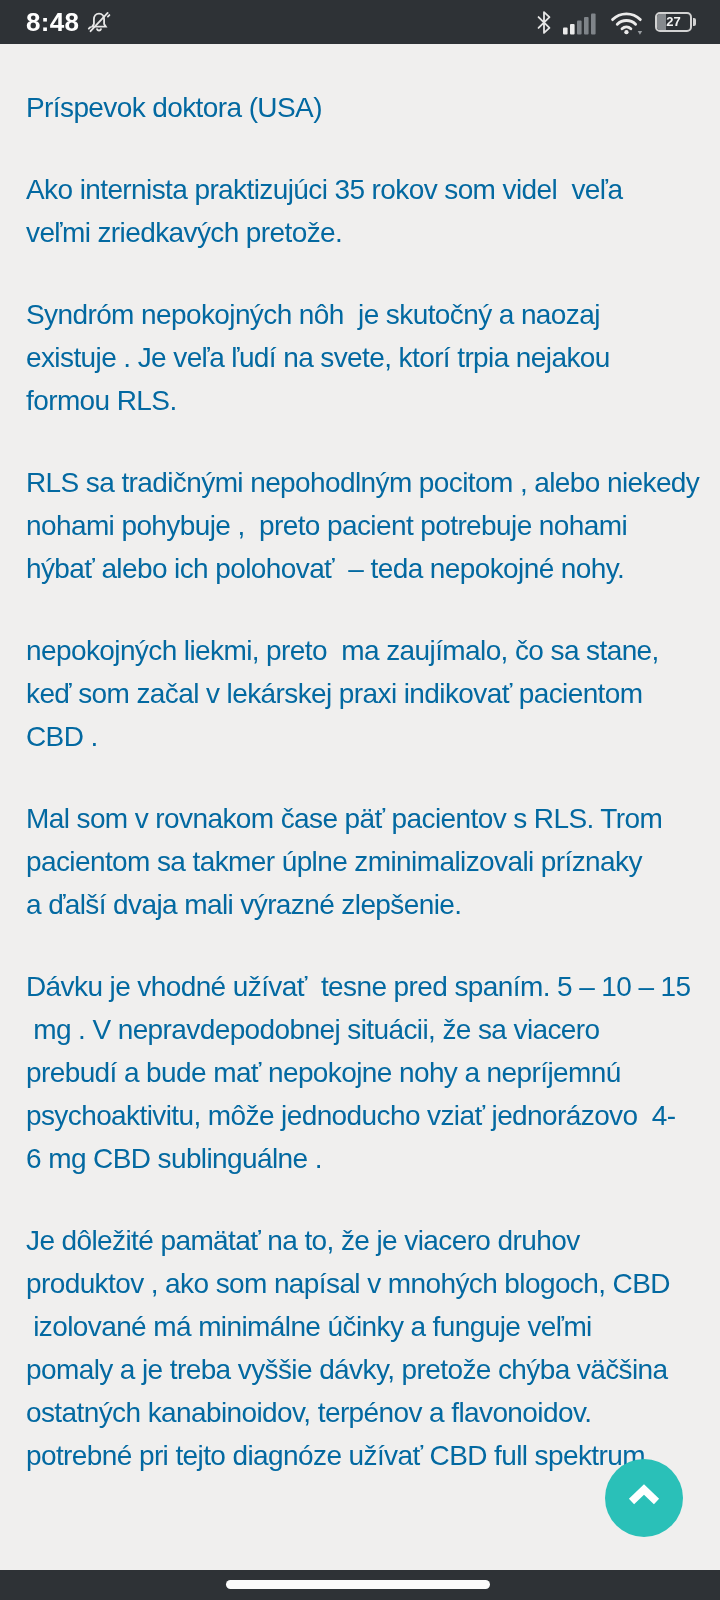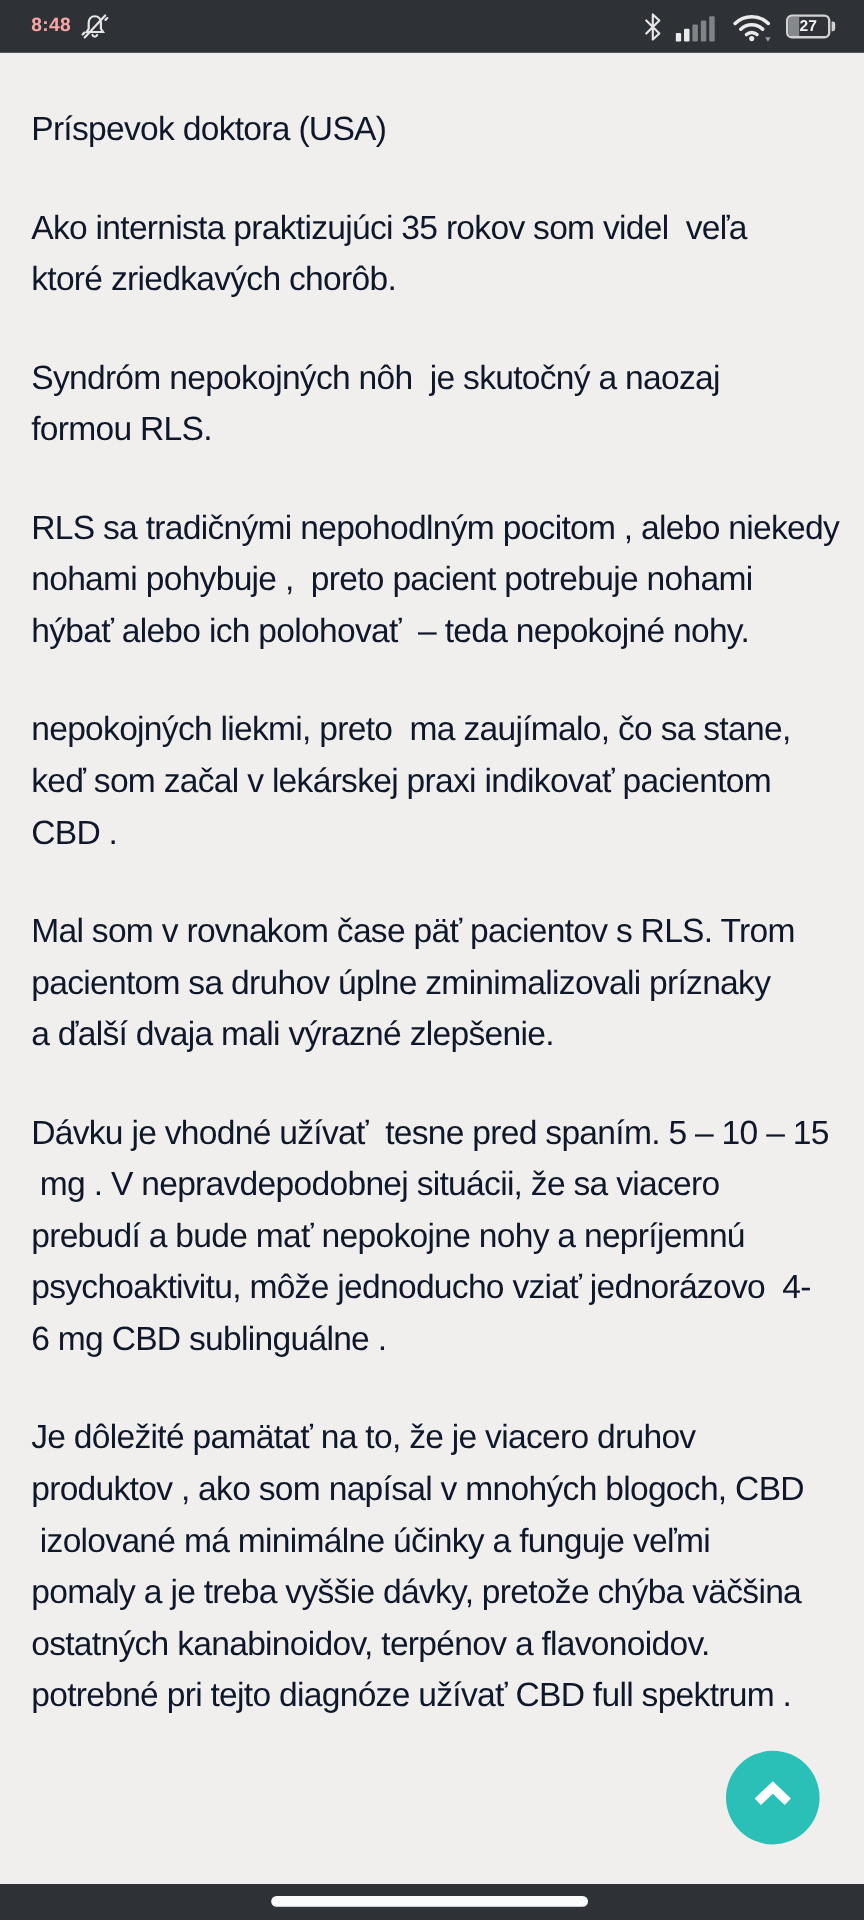--- a/index.html
+++ b/index.html
@@ -15,21 +15,21 @@
   
   .status-bar {
     position: absolute; top: 0; left: 0; right: 0;
     height: 44px;
     background: #2e3236;
     display: flex; align-items: center; justify-content: space-between;
     padding: 0 24px 0 26px;
     box-sizing: border-box;
   }
   .sb-left { display: flex; align-items: center; gap: 7px; }
-  .sb-time { color: #fca5a5; font-size: 16px; font-weight: bold; letter-spacing: .3px; }
+  .sb-time { color: #ffffff; font-size: 26px; font-weight: bold; letter-spacing: .3px; }
   .sb-right { display: flex; align-items: center; gap: 11px; }
 
   .battery { display: flex; align-items: center; }
   .battery-body {
     position: relative;
     width: 33px; height: 16px;
     border: 2px solid #d2d2d2;
     border-radius: 5px;
     display: flex; align-items: center; justify-content: center;
     overflow: hidden;
@@ -58,21 +58,21 @@
     padding: 42px 10px 0 26px;
     box-sizing: border-box;
     overflow: hidden;
   }
   .line {
     white-space: pre;
     height: 43px;
     line-height: 43px;
     font-size: 28px;
     letter-spacing: -0.6px;
-    color: #0f172a;
+    color: #0369a1;
   }
   .para { margin-bottom: 39px; }
   .para:last-child { margin-bottom: 0; }
 
   
   .fab {
     position: absolute;
     left: 605px; top: 1459px;
     width: 78px; height: 78px;
     border-radius: 50%;
@@ -150,43 +150,44 @@
     </div>
   </header>
 
   <main class="content">
     <div class="para">
       <div class="line">Príspevok doktora (USA)</div>
     </div>
 
     <div class="para">
       <div class="line">Ako internista praktizujúci 35 rokov som videl  veľa</div>
-      <div class="line">ktoré zriedkavých chorôb.</div>
+      <div class="line">veľmi zriedkavých pretože.</div>
     </div>
 
     <div class="para">
       <div class="line">Syndróm nepokojných nôh  je skutočný a naozaj</div>
+      <div class="line">existuje . Je veľa ľudí na svete, ktorí trpia nejakou</div>
       <div class="line">formou RLS.</div>
     </div>
 
     <div class="para">
       <div class="line">RLS sa tradičnými nepohodlným pocitom , alebo niekedy</div>
       <div class="line">nohami pohybuje ,  preto pacient potrebuje nohami</div>
       <div class="line">hýbať alebo ich polohovať  – teda nepokojné nohy.</div>
     </div>
 
     <div class="para">
       <div class="line">nepokojných liekmi, preto  ma zaujímalo, čo sa stane,</div>
       <div class="line">keď som začal v lekárskej praxi indikovať pacientom</div>
       <div class="line">CBD .</div>
     </div>
 
     <div class="para">
       <div class="line">Mal som v rovnakom čase päť pacientov s RLS. Trom</div>
-      <div class="line">pacientom sa druhov úplne zminimalizovali príznaky</div>
+      <div class="line">pacientom sa takmer úplne zminimalizovali príznaky</div>
       <div class="line">a ďalší dvaja mali výrazné zlepšenie.</div>
     </div>
 
     <div class="para">
       <div class="line">Dávku je vhodné užívať  tesne pred spaním. 5 – 10 – 15</div>
       <div class="line"> mg . V nepravdepodobnej situácii, že sa viacero</div>
       <div class="line">prebudí a bude mať nepokojne nohy a nepríjemnú</div>
       <div class="line">psychoaktivitu, môže jednoducho vziať jednorázovo  4-</div>
       <div class="line">6 mg CBD sublinguálne .</div>
     </div>

